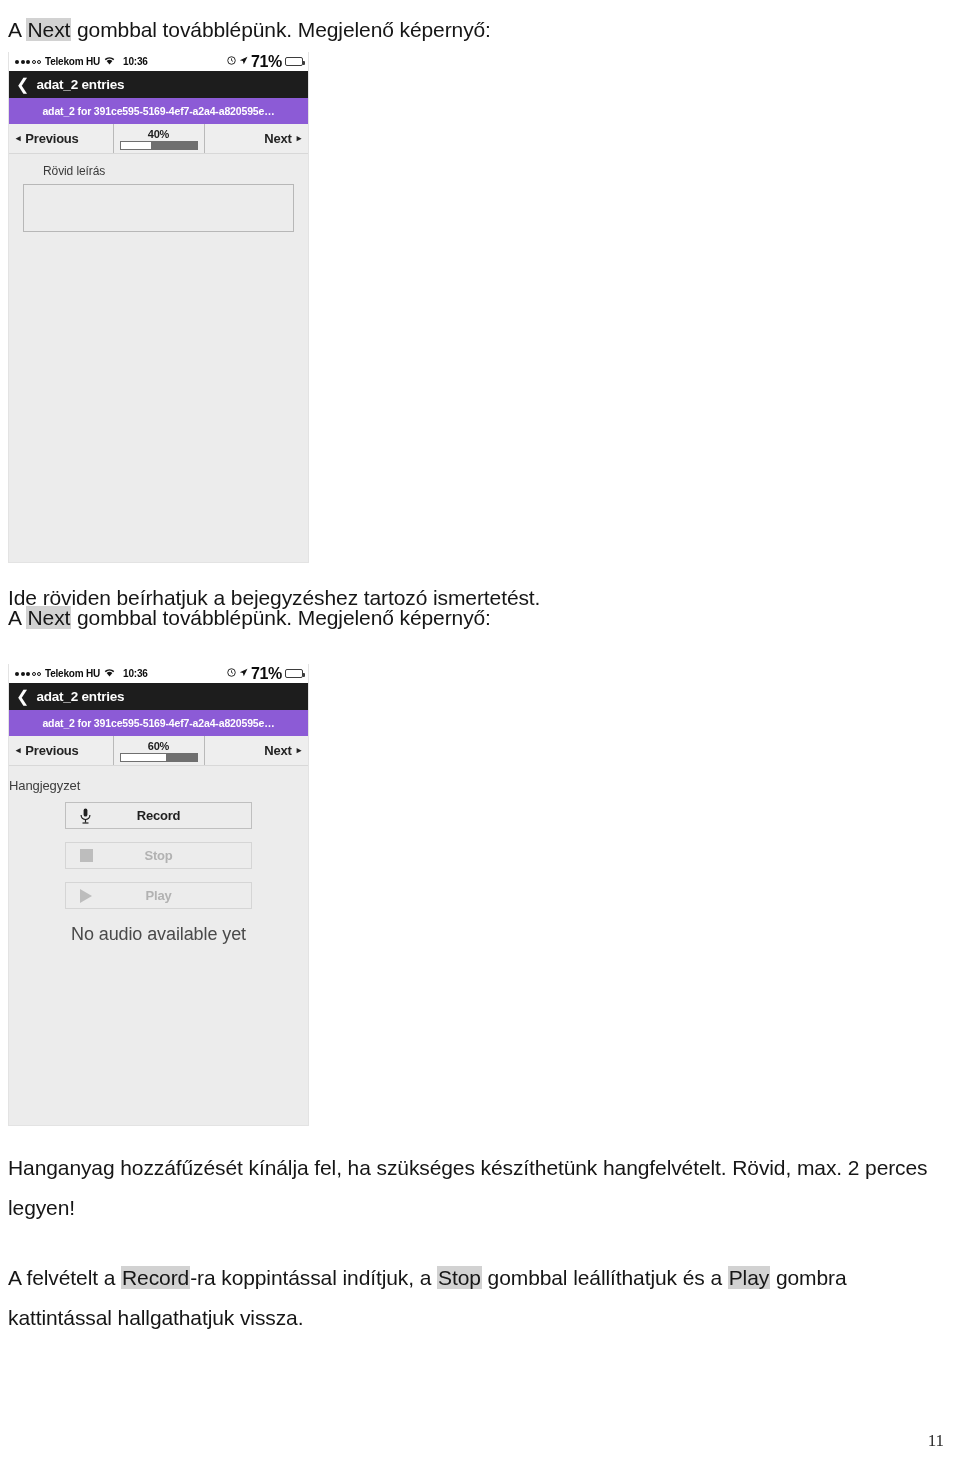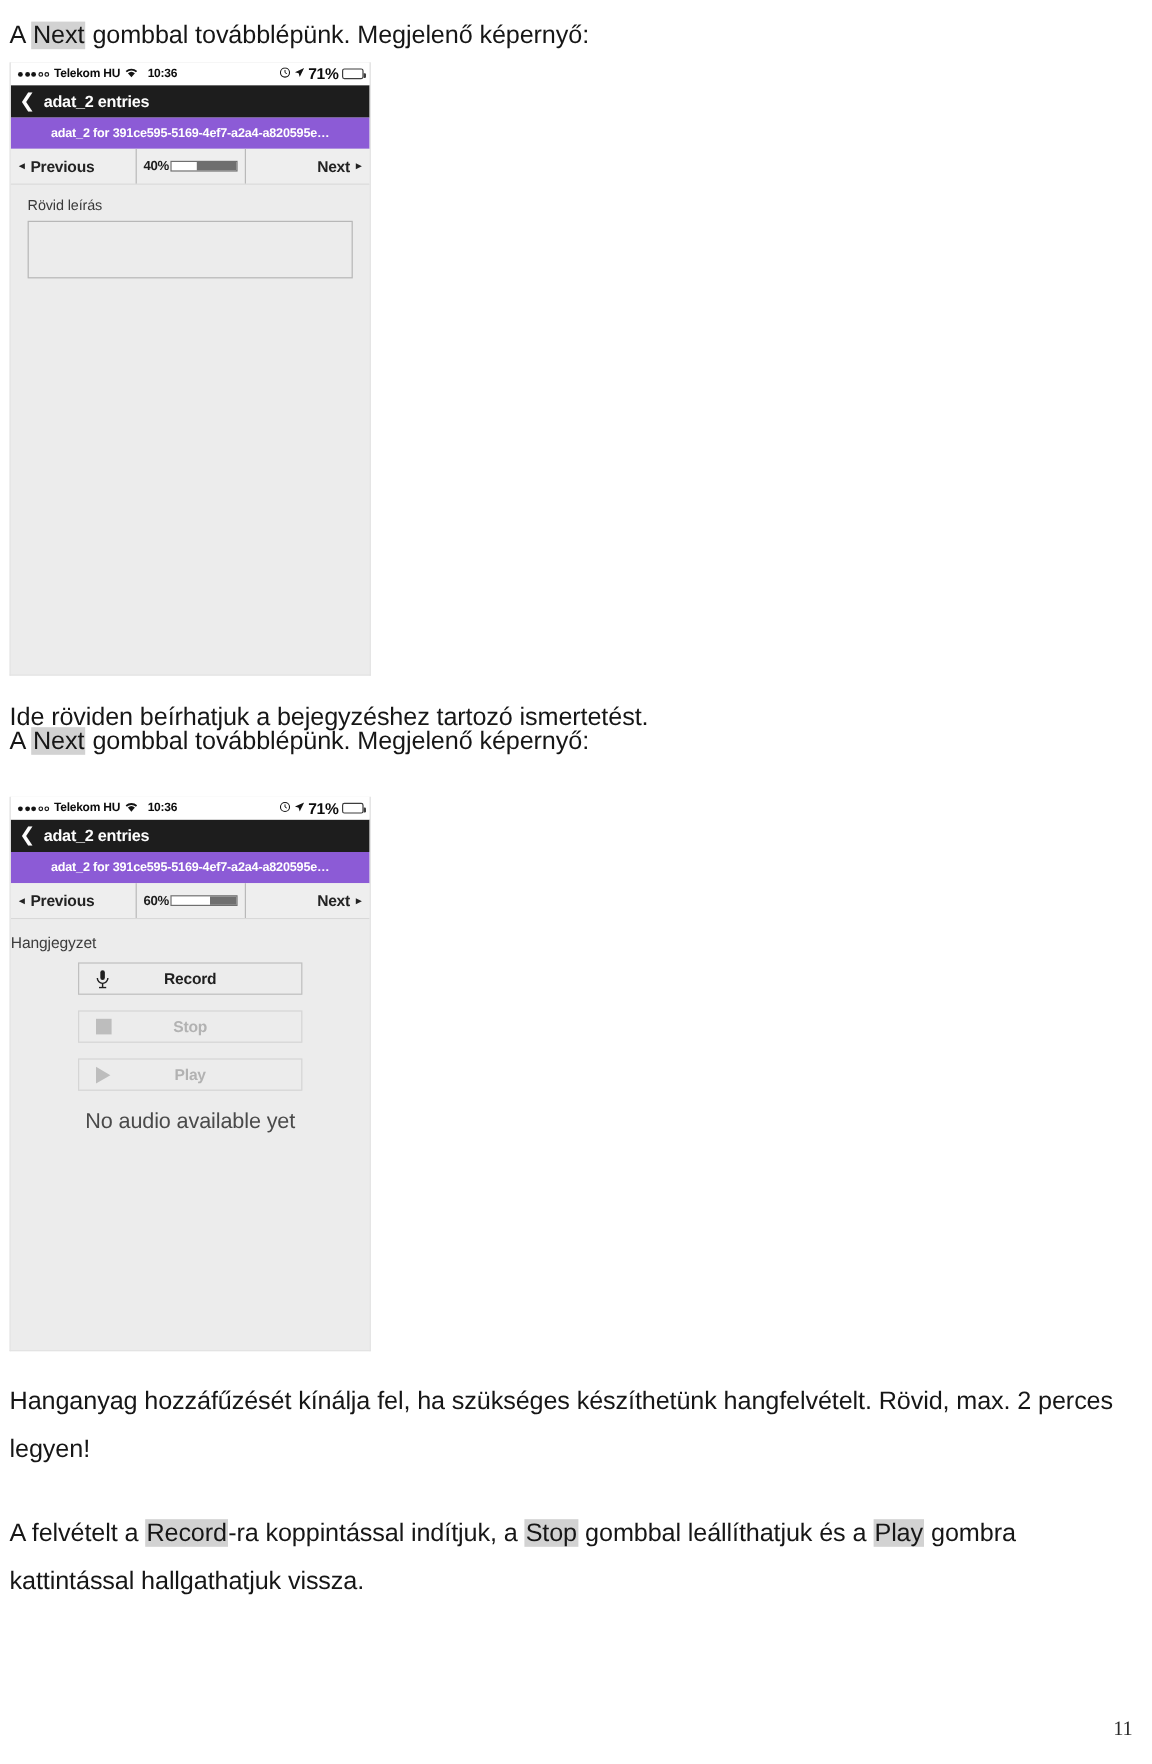--- a/index.html
+++ b/index.html
@@ -53,21 +53,21 @@
     padding: 0 5px 0 6px;
     position: relative;
   }
   .dots { display: flex; align-items: center; gap: 1.5px; margin-right: 4px; }
   .dot { width: 4px; height: 4px; border-radius: 50%; background: #141414; }
   .dot.hollow { background: transparent; border: 1px solid #141414; width: 4px; height: 4px; }
   .carrier { font-size: 10px; font-weight: bold; letter-spacing: -0.2px; }
   .wifi-ico { margin-left: 4px; display: inline-block; }
   .st-time { margin-left: 8px; font-size: 10px; font-weight: bold; letter-spacing: -0.2px; }
   .st-right { margin-left: auto; display: flex; align-items: center; gap: 3px; }
-  .batt-pct { font-size: 13px; font-weight: bold; letter-spacing: -0.3px; }
+  .batt-pct { font-size: 16px; font-weight: bold; letter-spacing: -0.3px; }
   .batt {
     width: 18px; height: 9px;
     border: 1px solid #3d3d3d;
     border-radius: 2px;
     position: relative;
     padding: 1px;
   }
   .batt-fill { height: 100%; background: #f5c518; border-radius: 1px; }
   .batt-cap {
     position: absolute; right: -3px; top: 2.5px;
@@ -130,21 +130,21 @@
     letter-spacing: -0.2px;
   }
   .pg-prev { padding-left: 7px; gap: 5px; }
   .pg-next { justify-content: flex-end; padding-right: 7px; gap: 5px; }
   .pg-arrow { font-size: 9px; line-height: 1; }
   .pg-mid {
     width: 92px;
     border-left: 1px solid #b9b9b9;
     border-right: 1px solid #b9b9b9;
     display: flex;
-    flex-direction: row;
+    flex-direction: column;
     align-items: center;
     justify-content: center;
     gap: 1px;
     padding: 0 6px;
   }
   .pg-pct { font-size: 11px; font-weight: bold; color: #1c1c1c; letter-spacing: -0.2px; }
   .track {
     width: 100%;
     height: 9px;
     background: #ffffff;
@@ -153,20 +153,21 @@
   }
   .track-fill { height: 100%; background: #6f6f6f; margin-left: auto; }
 
   
   .sbody { background: #ececec; }
   .field-label {
     font-size: 12px;
     color: #3a3a3a;
     padding: 10px 0 6px 14px;
     letter-spacing: -0.1px;
+    margin-left: 20px;
   }
   .textarea-box {
     margin: 0 14px;
     height: 48px;
     background: #ececec;
     border: 1px solid #b7b7b7;
   }
 
   
   .audio-title {

